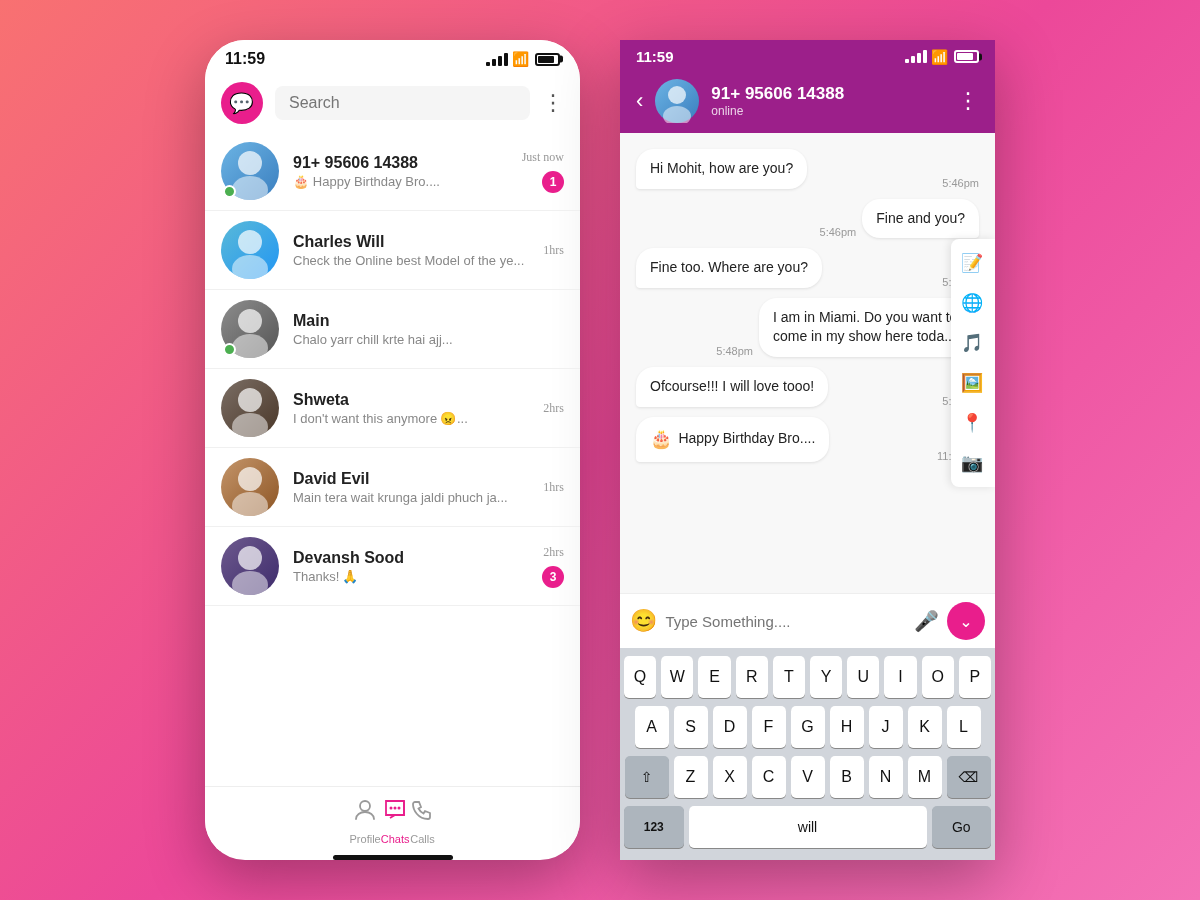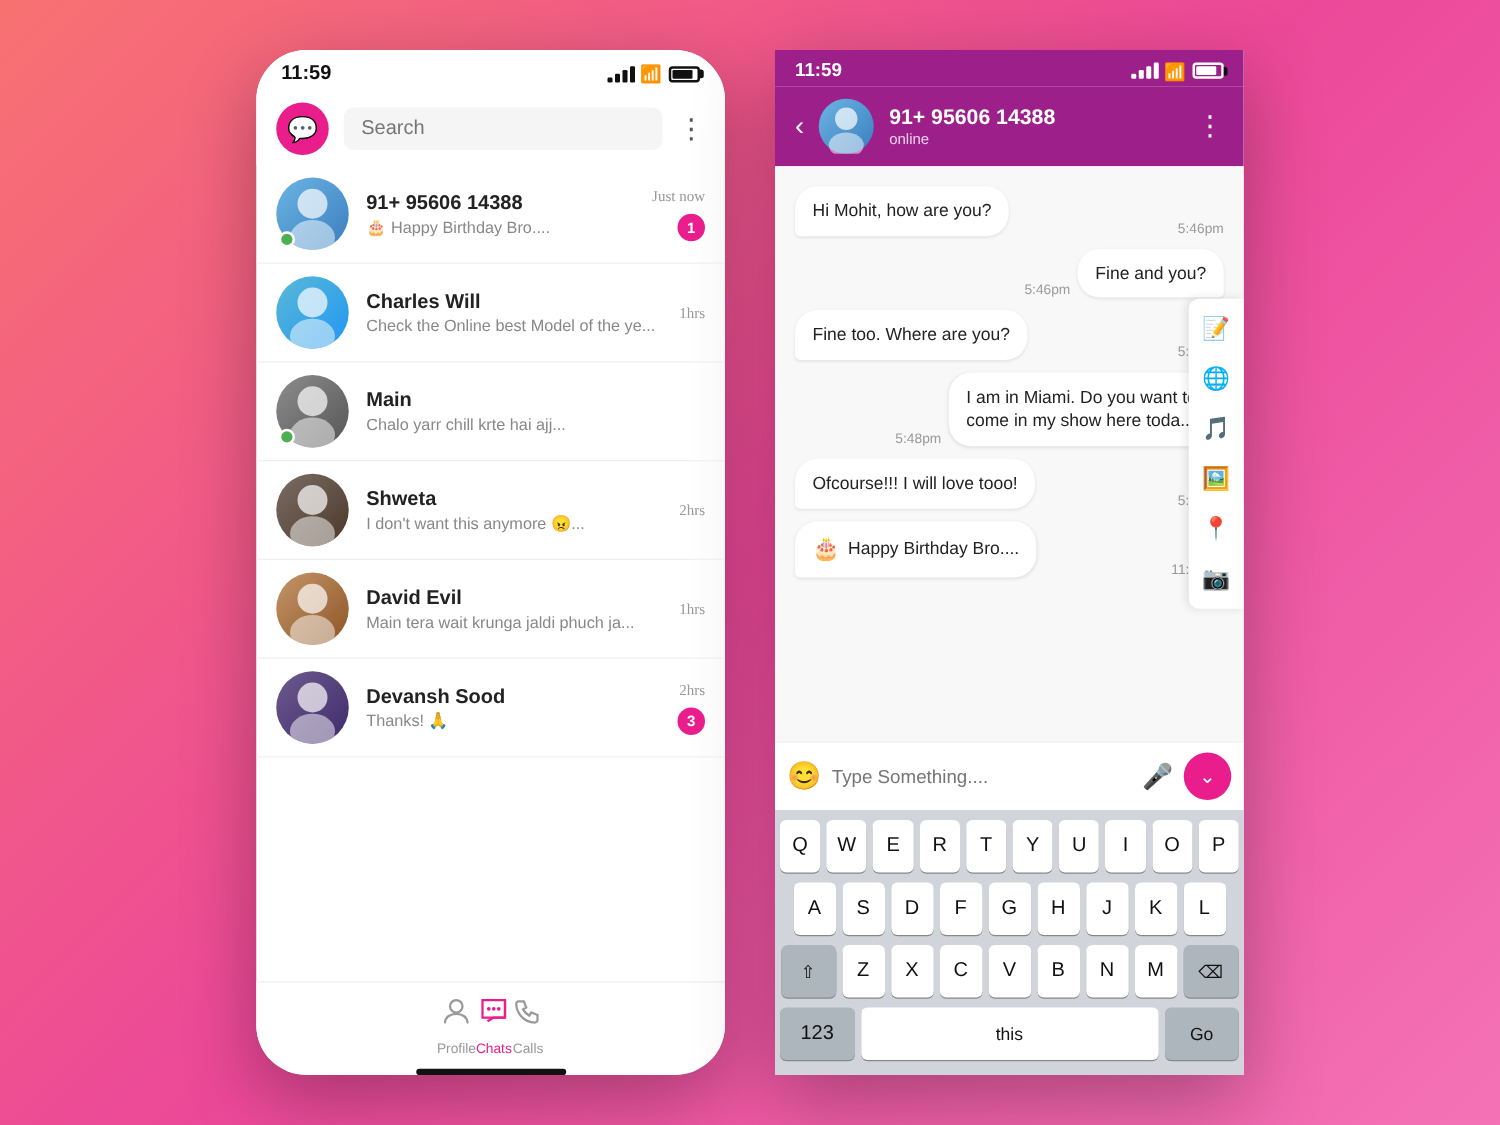--- a/index.html
+++ b/index.html
@@ -608,21 +608,21 @@
         <div class="key">Z</div>
         <div class="key">X</div>
         <div class="key">C</div>
         <div class="key">V</div>
         <div class="key">B</div>
         <div class="key">N</div>
         <div class="key">M</div>
         <div class="key special" style="max-width:44px;">⌫</div>
       </div>
       <div class="kb-row" style="gap:5px;">
-        <div class="key special kb-num" style="max-width:60px;font-size:16px;">123</div>
-        <div class="key space" style="font-size:14px;">this</div>
+        <div class="key special kb-num" style="max-width:60px;font-size:12px;font-weight:bold;">123</div>
+        <div class="key space" style="font-size:14px;">will</div>
         <div class="key special kb-go" style="max-width:60px;font-size:14px;">Go</div>
       </div>
     </div>
 
   </div>
 
 </div>
 
 </body></html>

